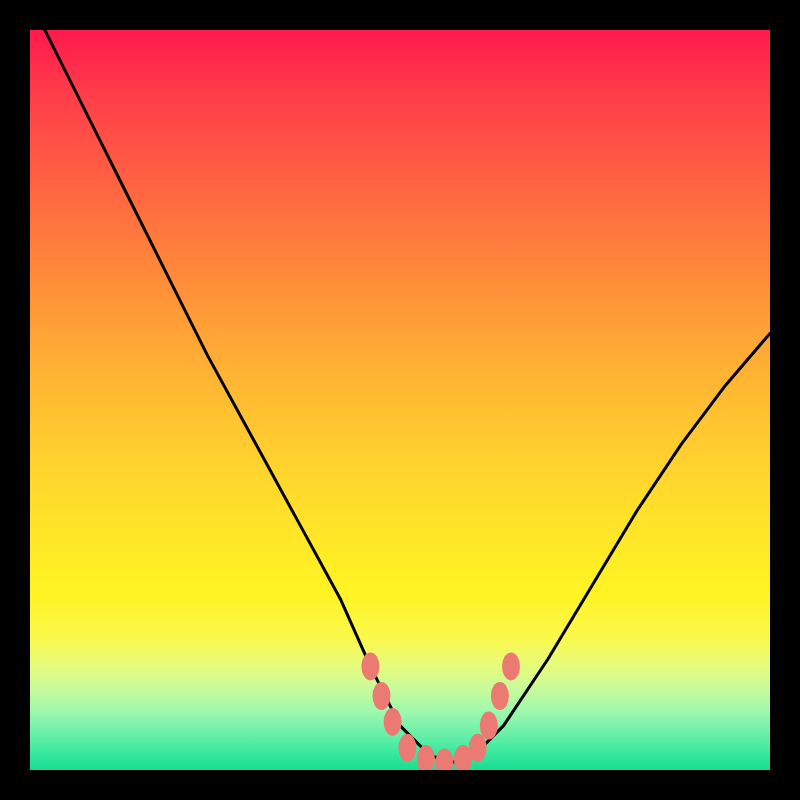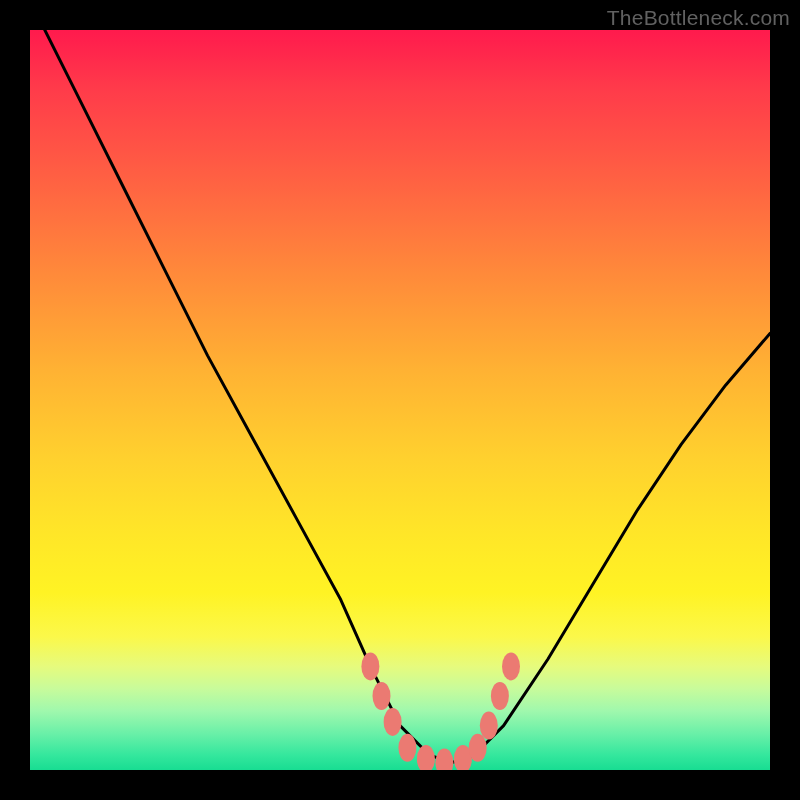--- a/index.html
+++ b/index.html
@@ -59,21 +59,20 @@
     left: 0;
     top: 0;
     width: 740px;
     height: 740px;
   }
 </style>
 </head>
 <body>
 
 <div class="frame">
-  <div class="watermark">TheBottleneck.com</div>
   <div class="plot">
     <svg class="curve" viewBox="0 0 740 740">
       <g id="curve-group">
           <path d="M0.0 -29.6 L44.4 59.2 L88.8 148.0 L133.2 236.8 L177.6 325.6 L222.0 407.0 L266.4 488.4 L310.8 569.8 L340.4 636.4 L370.0 695.6 L399.6 725.2 L421.8 732.6 L444.0 725.2 L473.6 695.6 L518.0 629.0 L562.4 555.0 L606.8 481.0 L651.2 414.4 L695.6 355.2 L740.0 303.4" fill="none" stroke="#000000" stroke-width="3" stroke-linecap="round" stroke-linejoin="round"></path>
         </g>
       <g id="marker-group">
           <ellipse cx="340.4" cy="636.4" rx="9" ry="14" fill="#eb7a72"></ellipse>
           <ellipse cx="351.5" cy="666.0" rx="9" ry="14" fill="#eb7a72"></ellipse>
           <ellipse cx="362.6" cy="691.9" rx="9" ry="14" fill="#eb7a72"></ellipse>
           <ellipse cx="377.4" cy="717.8" rx="9" ry="14" fill="#eb7a72"></ellipse>

